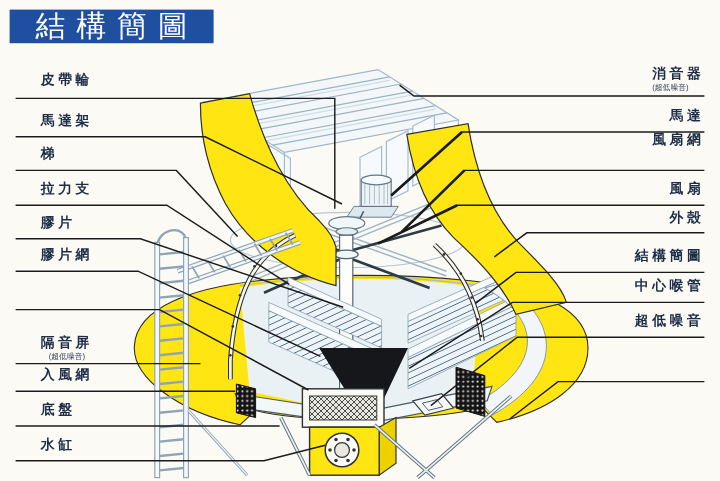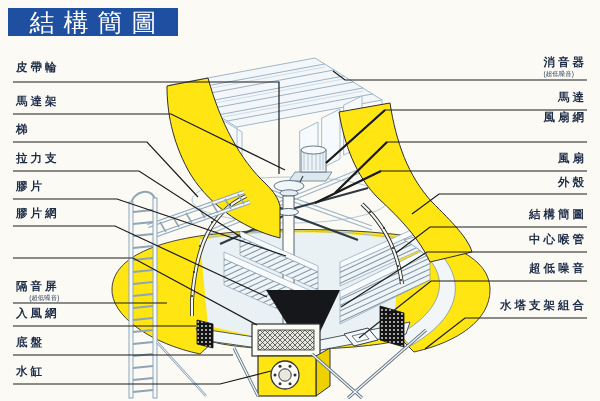--- a/index.html
+++ b/index.html
@@ -13,21 +13,21 @@
     position:absolute; left:8px; top:8px; z-index:3;
     width:170px; height:28px; background:#1e4fa1;
     color:#ffffff; font-family:"Liberation Serif", serif;
     font-weight:normal; font-size:25px; letter-spacing:9px;
     line-height:29px; text-align:center; text-indent:9px;
   }
   .lbl{
     position:absolute; z-index:2; white-space:nowrap; line-height:1;
     color:#1d2c47; font-size:11.5px; font-weight:bold; letter-spacing:3px;
   }
-  .lbl.left{left:16px; text-align:right;}
+  .lbl.left{left:34px; text-align:center;}
   .lbl.right{right:13px; text-align:left;}
   .lbl small{
     display:block; font-size:6.5px; font-weight:normal;
     letter-spacing:0; margin-top:2px; color:#33415a;
   }
 </style>
 </head>
 <body>
 
 <div class="stage">
@@ -288,15 +288,14 @@
   <div class="lbl left" style="top:366px"><span>水缸</span></div>
 
   <div class="lbl right" style="top:57px"><span>消音器</span><small>(超低噪音)</small></div>
   <div class="lbl right" style="top:92px"><span>馬達</span></div>
   <div class="lbl right" style="top:112px"><span>風扇網</span></div>
   <div class="lbl right" style="top:153px"><span>風扇</span></div>
   <div class="lbl right" style="top:177px"><span>外殼</span></div>
   <div class="lbl right" style="top:209px"><span>結構簡圖</span></div>
   <div class="lbl right" style="top:234px"><span>中心喉管</span></div>
   <div class="lbl right" style="top:263px"><span>超低噪音</span></div>
-  <div class="lbl right" style="top:300px"><span>水塔支架組合</span></div>
 
 </div>
 
 </body></html>

